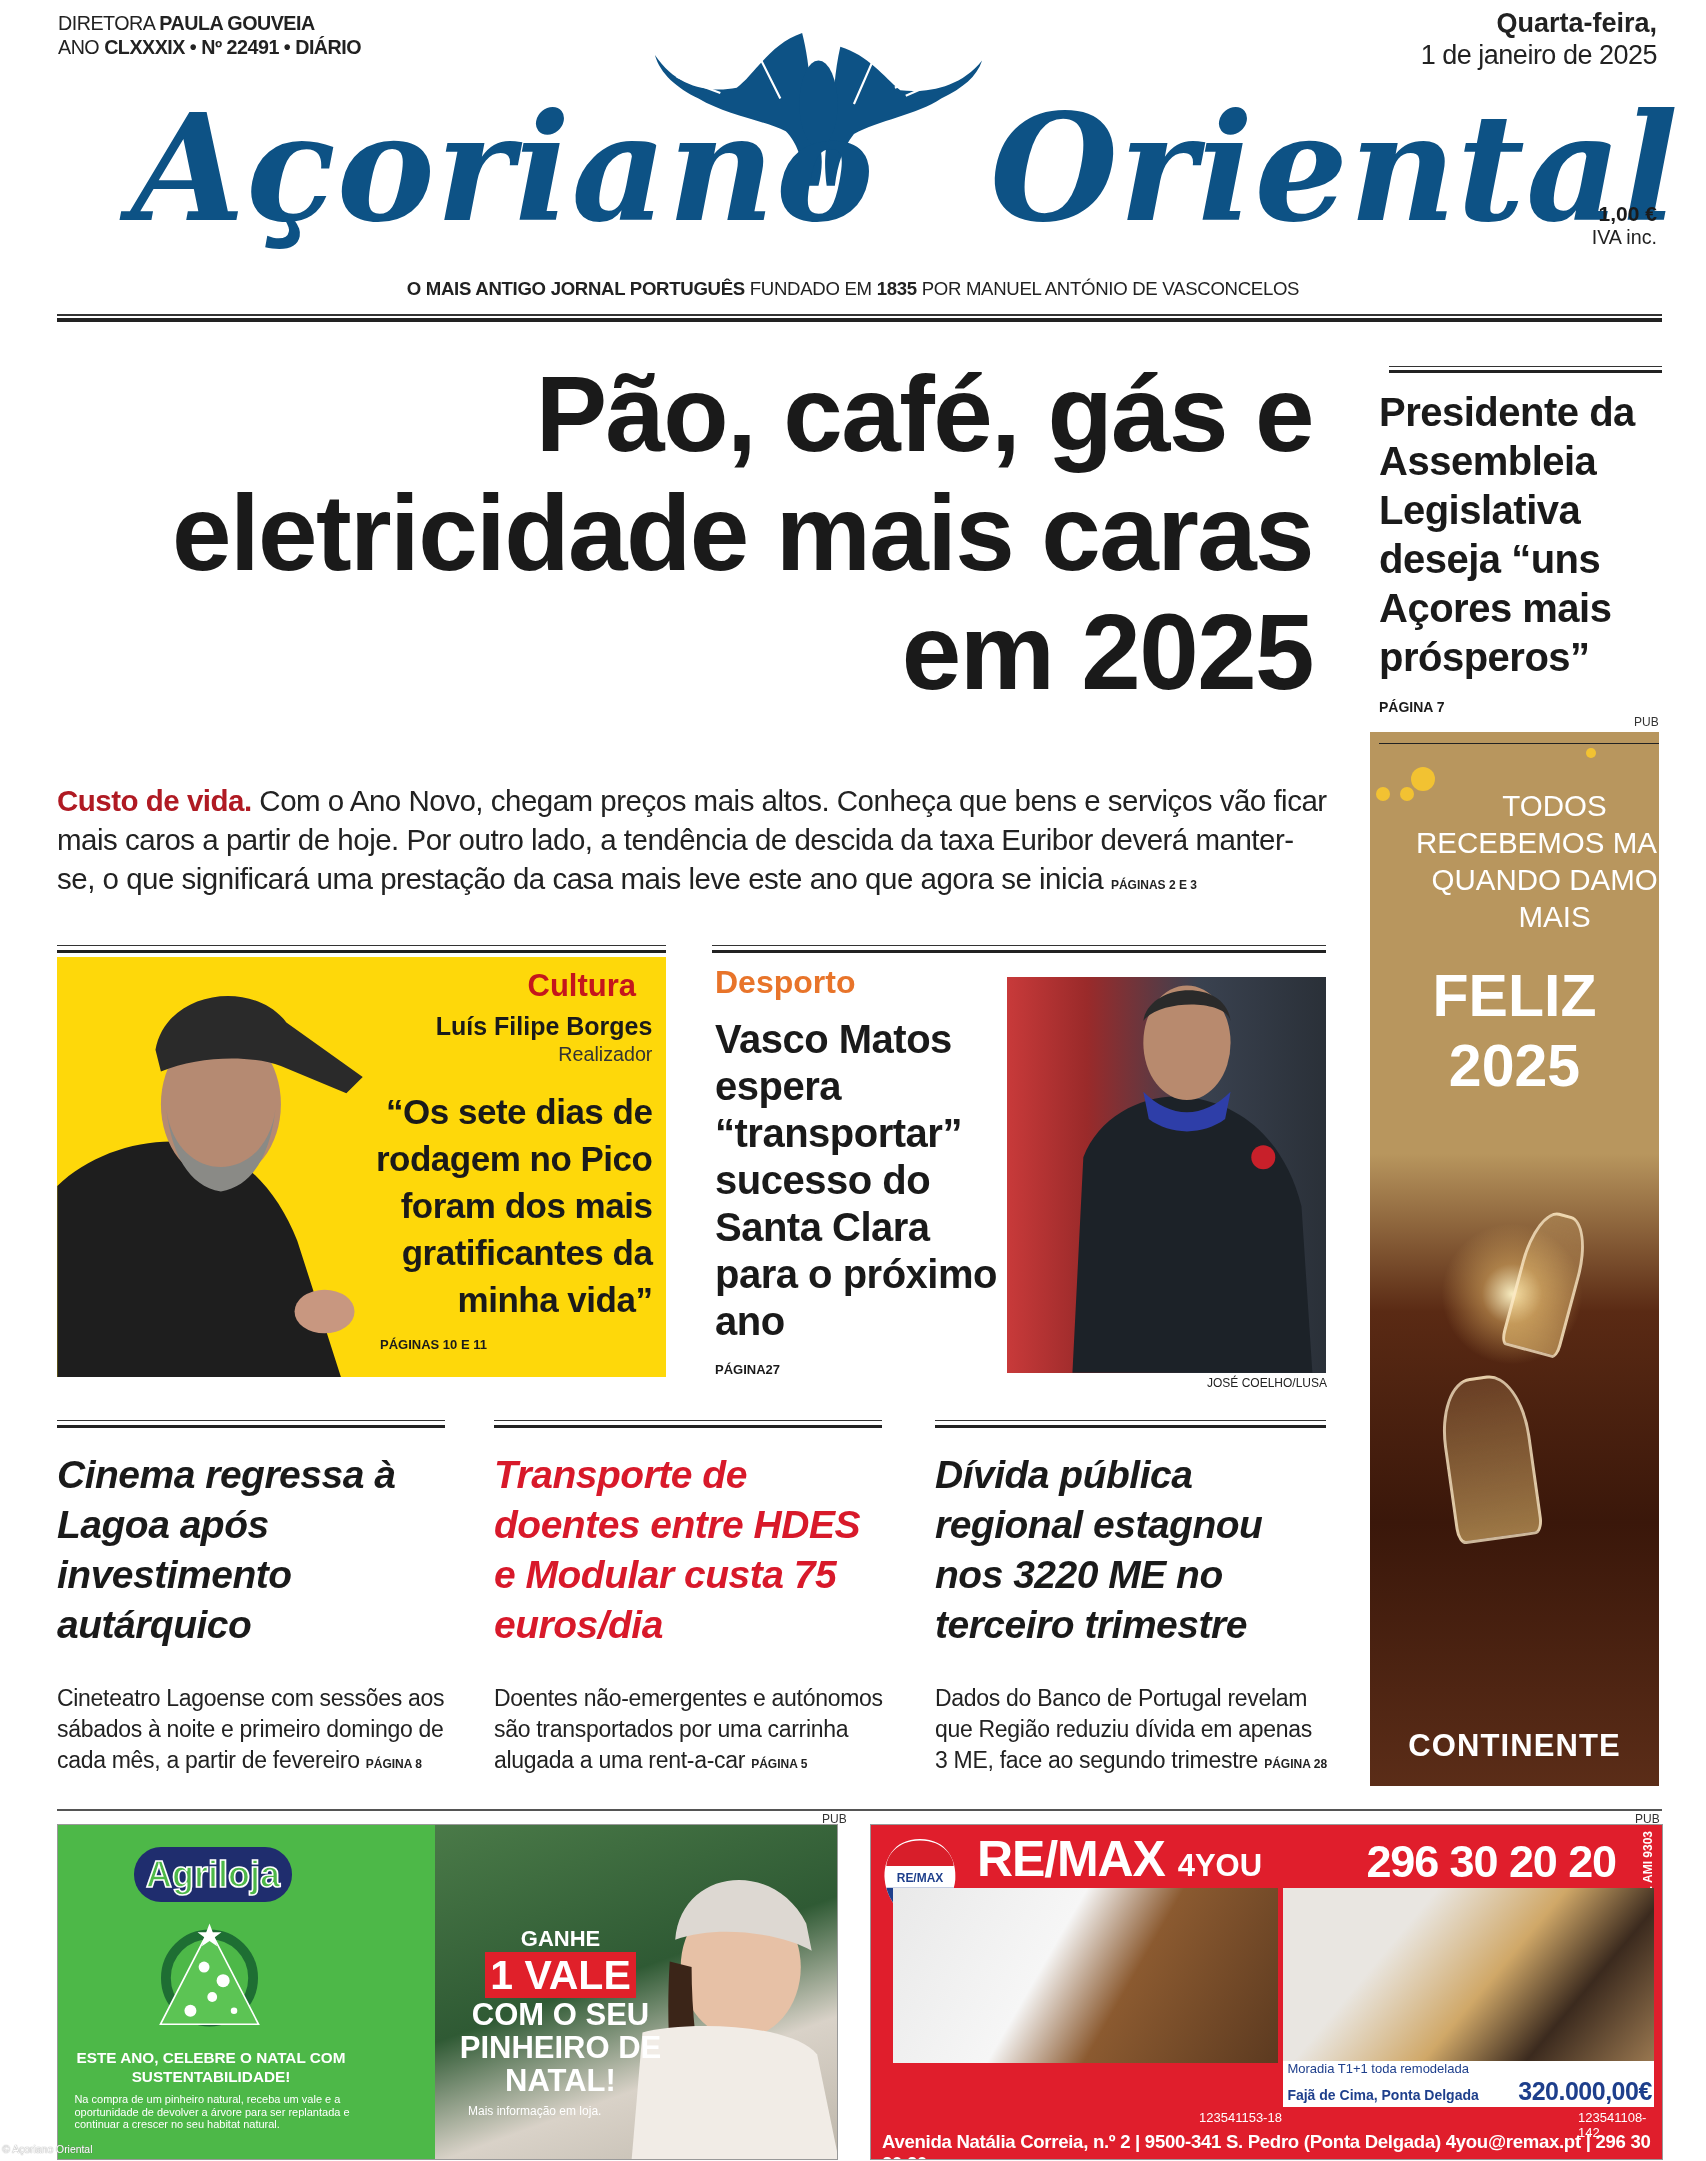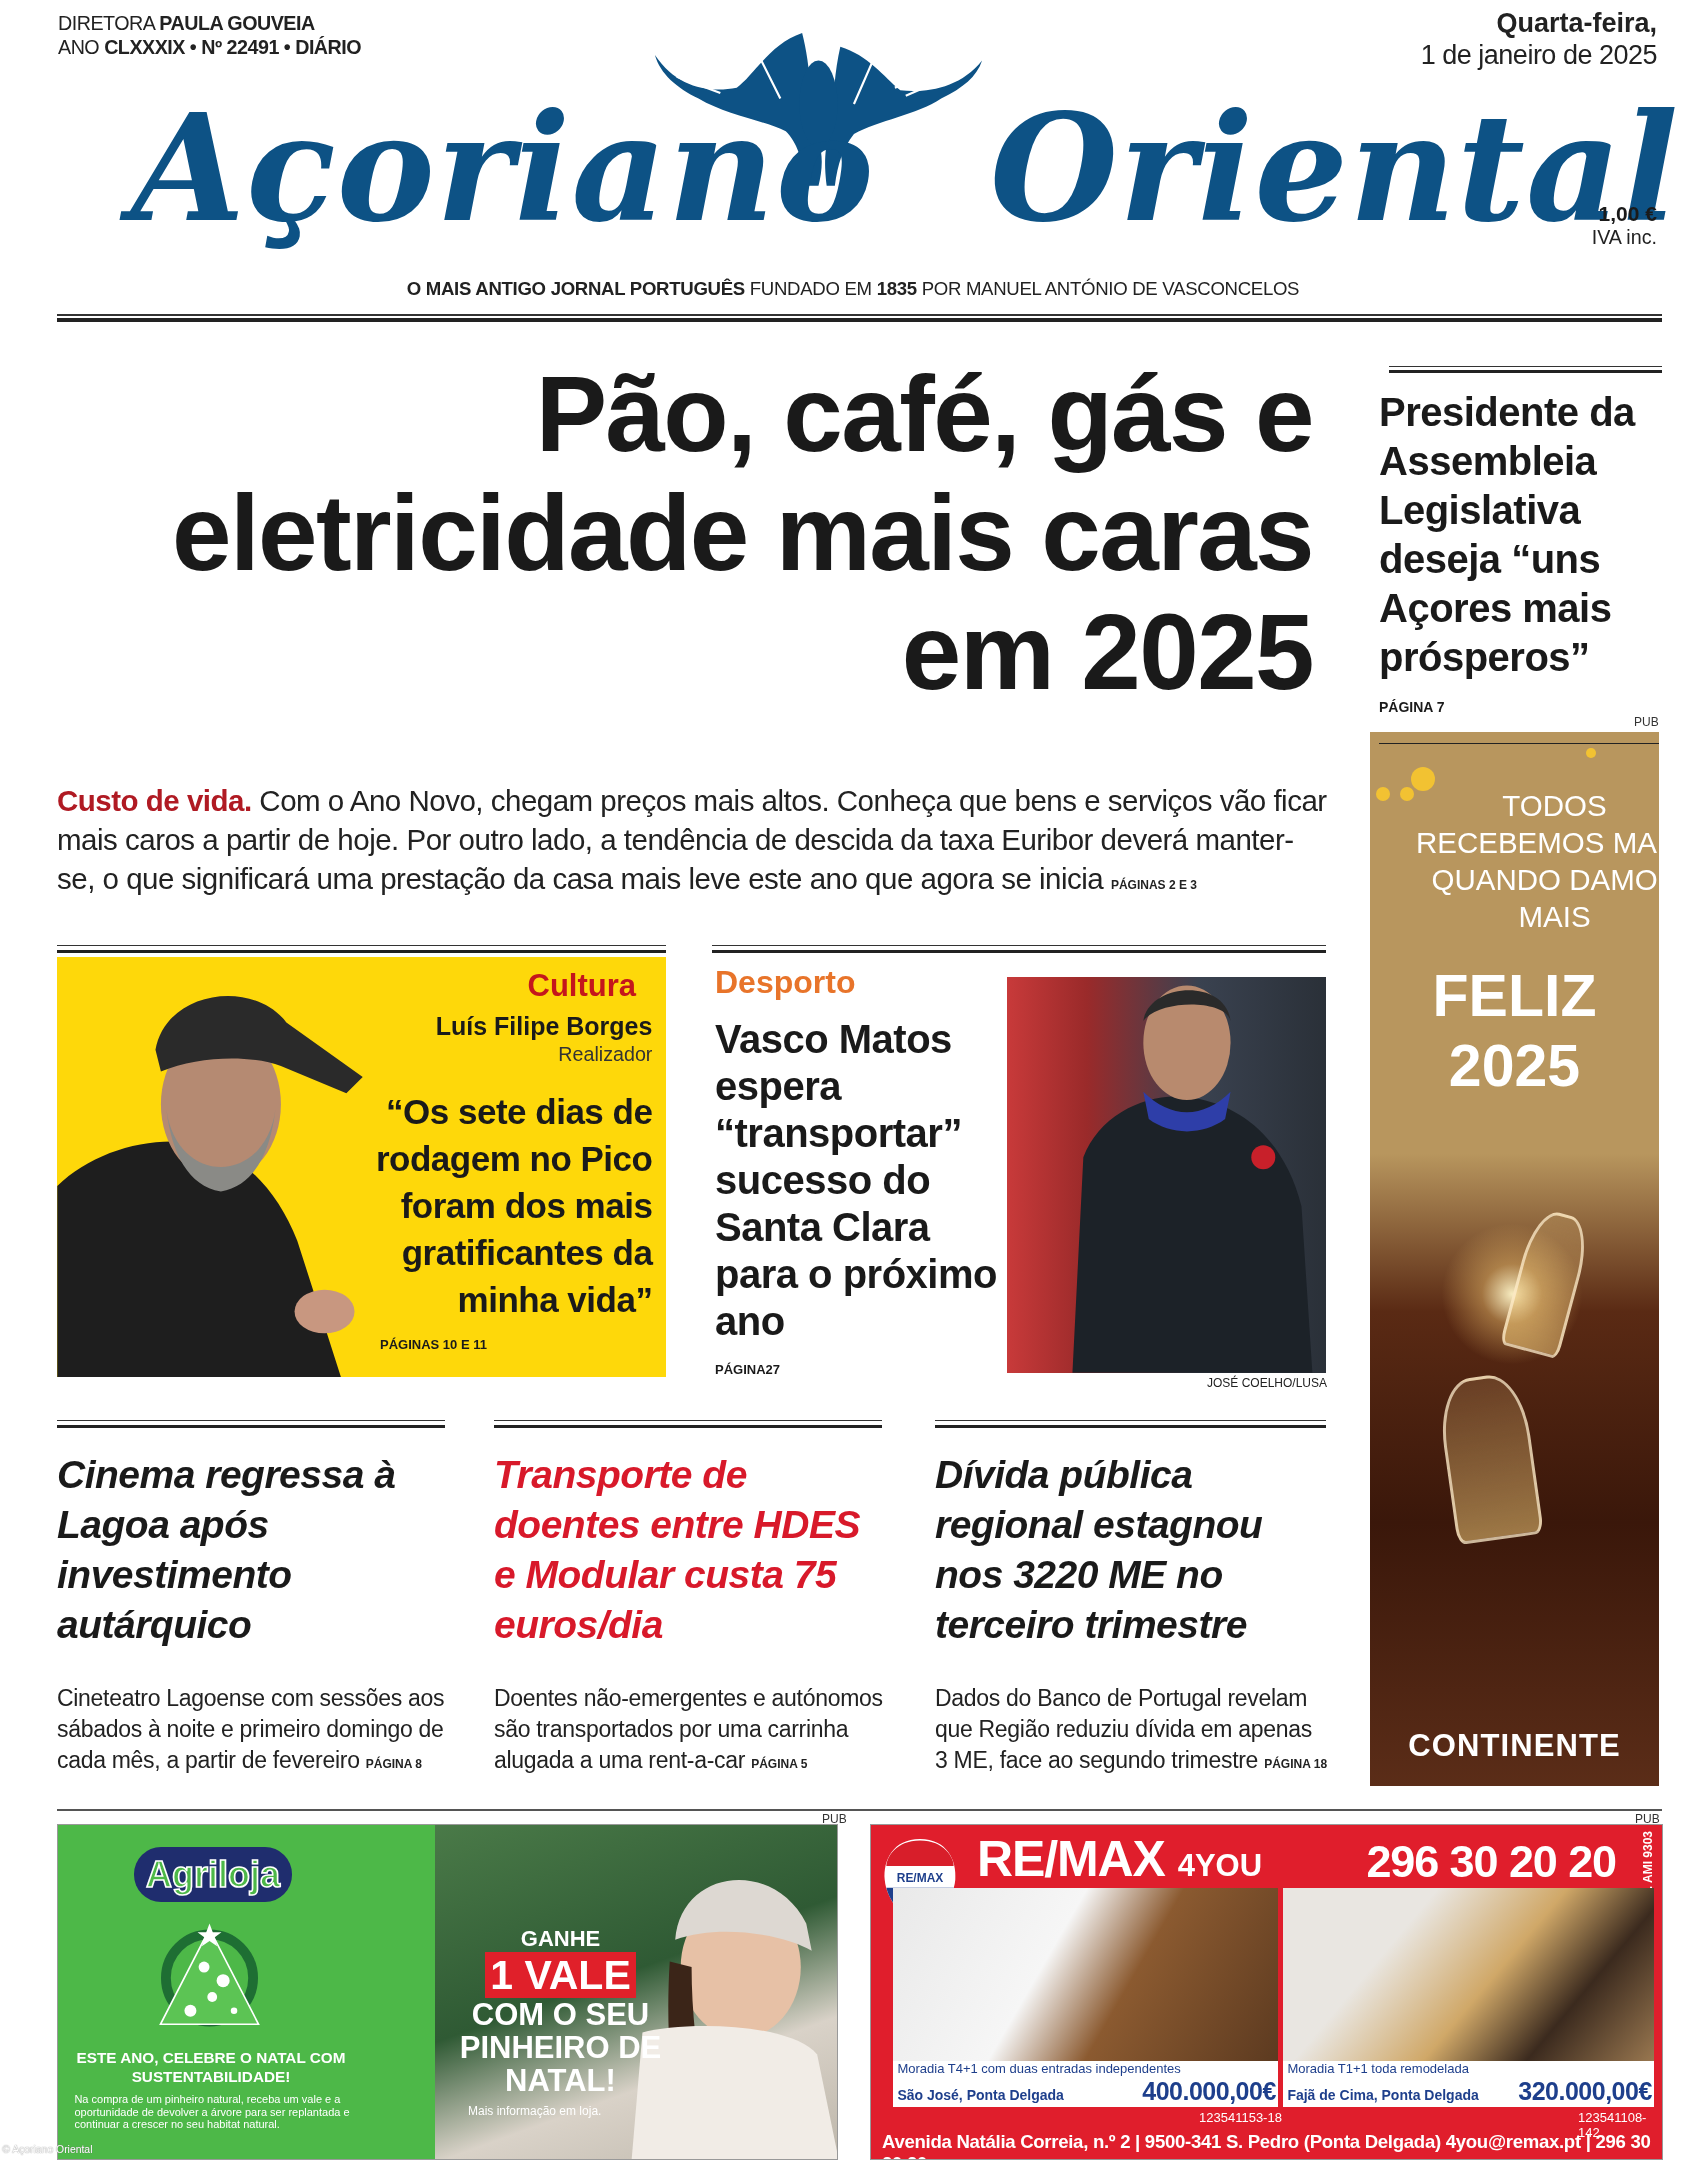--- a/index.html
+++ b/index.html
@@ -197,21 +197,21 @@
 <div class="abs rule-double col3-rule" style="left:494px; width:388px; height:7.6px; border-top-width:1.6px; border-bottom-width:3.3px;"></div>
 <div class="abs rule-double col3-rule" style="left:935px; width:391px; height:7.6px; border-top-width:1.6px; border-bottom-width:3.3px;"></div>
 
 <h3 class="abs col3-head cond" style="left:57px; width:393px;">Cinema regressa à Lagoa após investimento autárquico</h3>
 <p class="abs col3-body cond" style="left:57px; width:393px;"><span>Cineteatro Lagoense com sessões aos sábados à noite e primeiro domingo de cada mês, a partir de fevereiro</span> <span class="pg">PÁGINA 8</span></p>
 
 <h3 class="abs col3-head cond" style="left:494px; width:393px; color:#d8192a;">Transporte de doentes entre HDES e Modular custa 75 euros/dia</h3>
 <p class="abs col3-body cond" style="left:494px; width:393px;"><span>Doentes não-emergentes e autónomos são transportados por uma carrinha alugada a uma rent-a-car</span> <span class="pg">PÁGINA 5</span></p>
 
 <h3 class="abs col3-head cond" style="left:935px; width:393px;">Dívida pública regional estagnou nos 3220 ME no terceiro trimestre</h3>
-<p class="abs col3-body cond" style="left:935px; width:393px;"><span>Dados do Banco de Portugal revelam que Região reduziu dívida em apenas 3 ME, face ao segundo trimestre</span> <span class="pg">PÁGINA 18</span></p>
+<p class="abs col3-body cond" style="left:935px; width:393px;"><span>Dados do Banco de Portugal revelam que Região reduziu dívida em apenas 3 ME, face ao segundo trimestre</span> <span class="pg">PÁGINA 28</span></p>
 
 <div class="abs rule-thin bottom-rule"></div>
 <div class="abs pub cond" style="left:822px; top:1812px;">PUB</div>
 <div class="abs pub cond" style="left:1635px; top:1812px;">PUB</div>
 
 <div class="abs agri">
   <div class="agri-logo">Agriloja</div>
   <svg class="agri-tree" viewBox="0 0 200 200">
     <circle cx="100" cy="110" r="80" fill="none" stroke="#1e6e33" stroke-width="18"></circle>
     <polygon points="100,20 190,195 10,195" fill="#5cc454" stroke="#fff" stroke-width="3"></polygon>
@@ -250,25 +250,20 @@
     <path d="M8 95 C15 125 50 160 62 182 L78 182 C90 160 125 125 132 95Z" fill="#1e3f8c"></path>
     <text x="70" y="85" font-size="22" font-weight="900" fill="#1e3f8c" text-anchor="middle" font-family="Liberation Sans, sans-serif">RE/MAX</text>
     <rect x="64" y="186" width="12" height="12" fill="#333"></rect>
   </svg>
   <div class="remax-brand cond"><span>RE/MAX</span> <small>4YOU</small></div>
   <div class="remax-phone cond">296 30 20 20</div>
   <div class="remax-lic">Lic. AMI 9303</div>
   <div class="remax-img1"></div>
   <div class="remax-img2"></div>
 
-  <div class="remax-card cond" style="left:22px; width:385px;">
-    <div class="desc">Moradia T4+1 com duas entradas independentes</div>
-    <div class="loc">São José, Ponta Delgada</div>
-    <div class="prc">400.000,00€</div>
-  </div>
   <div class="remax-card cond" style="left:412px; width:371px;">
     <div class="desc">Moradia T1+1 toda remodelada</div>
     <div class="loc">Fajã de Cima, Ponta Delgada</div>
     <div class="prc">320.000,00€</div>
   </div>
   <div class="remax-ref cond" style="left:328px;">123541153-18</div>
   <div class="remax-ref cond" style="left:707px;">123541108-142</div>
   <div class="remax-foot cond">Avenida Natália Correia, n.º 2 | 9500-341 S. Pedro (Ponta Delgada)  4you@remax.pt | 296 30 20 20</div>
 </div>
 

